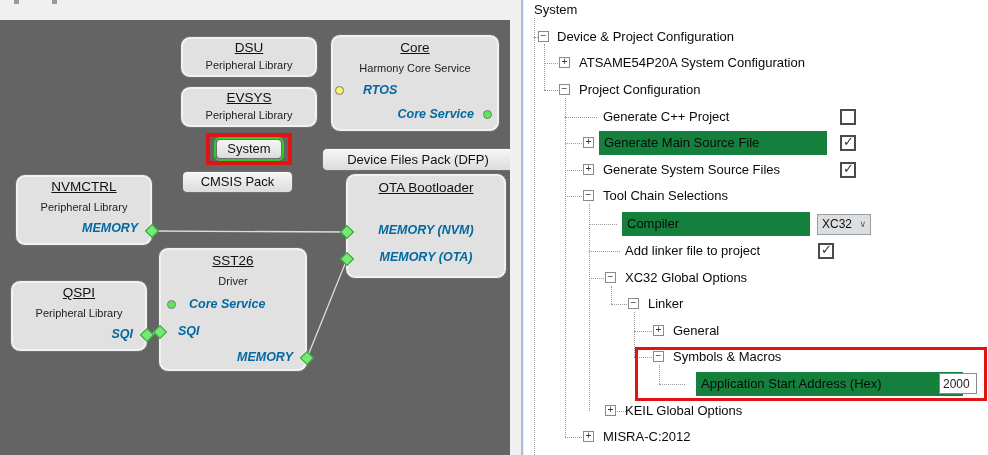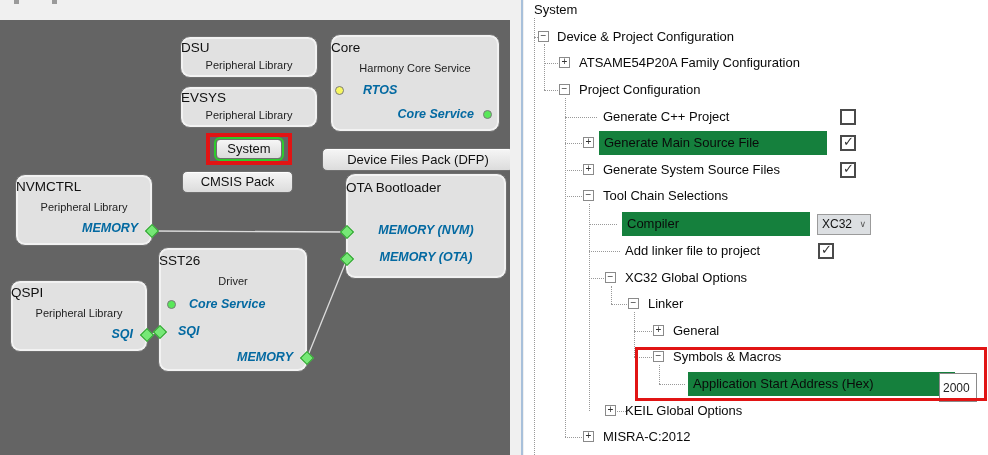--- a/index.html
+++ b/index.html
@@ -5,21 +5,21 @@
   html,body{margin:0;padding:0;background:#fff;}
   .app{position:relative;width:988px;height:455px;overflow:hidden;
        font-family:"Liberation Sans","DejaVu Sans",sans-serif;color:#111;}
   
   .topstrip{position:absolute;left:0;top:0;width:524px;height:20px;background:#f0f0f0;}
   .topstrip .mark{position:absolute;top:0;width:5px;height:4px;background:#9a9a9a;}
   .canvas{position:absolute;left:0;top:20px;width:510px;height:435px;background:#646464;overflow:hidden;}
   .wires{position:absolute;left:0;top:0;}
   .blk{position:absolute;background:#e1e1e1;border:1px solid #6f6f6f;border-radius:10px;
        box-shadow:inset 0 0 0 2px #f2f2f2;box-sizing:border-box;}
-  .bt{position:absolute;left:0;right:0;font-size:13.5px;color:#111;}
+  .bt{position:absolute;left:0;right:0;text-align:center;font-size:13.5px;color:#111;text-decoration:underline;}
   .bs{position:absolute;left:0;right:0;text-align:center;font-size:11px;color:#222;}
   .port{position:absolute;font-size:12.5px;font-weight:bold;font-style:italic;color:#0369a1;white-space:nowrap;}
   .port.r{text-align:right;}
   .port.c{left:0;right:0;text-align:center;}
   .diamond{position:absolute;width:10px;height:10px;background:#76e876;border:1px solid #2f9e2f;
            transform:rotate(45deg);box-sizing:border-box;}
   .dot{position:absolute;width:9px;height:9px;border-radius:50%;border:1px solid #7a7a7a;box-sizing:border-box;}
   .dot.yellow{background:#f8f860;}
   .dot.green{background:#58e858;}
   .gbtn{position:absolute;background:linear-gradient(#f6f6f6,#dcdcdc);border:1px solid #707070;
@@ -38,21 +38,21 @@
   .lbl{position:absolute;height:24px;line-height:24px;white-space:nowrap;color:#0a0a0a;box-sizing:border-box;}
   .lbl.hl{background:#15803d;padding-left:5px;}
   .tg{position:absolute;width:11px;height:11px;background:#fff;border:1px solid #8a8a8a;
       box-sizing:border-box;text-align:center;line-height:8px;font-size:10px;color:#333;}
   .tg.minus::before{content:"−";} .tg.plus::before{content:"+";}
   .cb{position:absolute;width:16px;height:16px;background:#fff;border:2px solid #4a4a4a;box-sizing:border-box;}
   .cb.on::before{content:"✓";position:absolute;left:1px;top:-3px;font-size:13px;font-weight:bold;color:#333;}
   .combo{position:absolute;height:21px;background:#dcdfe2;border:1px solid #9b9b9b;box-sizing:border-box;
          font-size:12px;line-height:19px;padding:0 4px;display:flex;justify-content:space-between;align-items:center;}
   .combo .chev{font-size:9px;color:#555;margin-left:4px;}
-  .txtinput{position:absolute;width:38px;height:29px;background:#fff;border:1px solid #8a8a8a;
+  .txtinput{position:absolute;width:38px;height:21px;background:#fff;border:1px solid #8a8a8a;
             box-sizing:border-box;font-size:12px;padding:1px 3px;color:#222;
             font-family:"Liberation Sans","DejaVu Sans",sans-serif;}
   .gv{position:absolute;width:0;border-left:1px dotted #999;}
   .gh{position:absolute;height:0;border-top:1px dotted #999;}
   .redbox{position:absolute;border:3px solid #e11414;box-sizing:border-box;}
 </style>
 </head>
 <body>
 
 <div class="app">
@@ -158,21 +158,21 @@
     <div class="gh" style="left:135px;top:384px;width:26px"></div>
     <div class="gh" style="left:87px;top:411px;width:15px"></div>
     <div class="gh" style="left:41px;top:437px;width:17px"></div>
 
     <div class="lbl" style="left:10px;top:-2px">System</div>
 
     <div class="tg minus" style="left:14px;top:31px"></div>
     <div class="lbl" style="left:33px;top:25px">Device &amp; Project Configuration</div>
 
     <div class="tg plus" style="left:35px;top:57px"></div>
-    <div class="lbl" style="left:55px;top:51px">ATSAME54P20A Family Configuration</div>
+    <div class="lbl" style="left:55px;top:51px">ATSAME54P20A System Configuration</div>
 
     <div class="tg minus" style="left:35px;top:84px"></div>
     <div class="lbl" style="left:55px;top:78px">Project Configuration</div>
 
     <div class="lbl" style="left:79px;top:105px">Generate C++ Project</div>
     <div class="cb" style="left:316px;top:109px"></div>
 
     <div class="tg plus" style="left:59px;top:137px"></div>
     <div class="lbl hl" style="left:75px;top:131px;width:228px">Generate Main Source File</div>
     <div class="cb on" style="left:316px;top:135px"></div>
@@ -198,21 +198,21 @@
 
     <div class="tg minus" style="left:104px;top:298px"></div>
     <div class="lbl" style="left:124px;top:292px">Linker</div>
 
     <div class="tg plus" style="left:129px;top:325px"></div>
     <div class="lbl" style="left:149px;top:319px">General</div>
 
     <div class="tg minus" style="left:129px;top:351px"></div>
     <div class="lbl" style="left:149px;top:345px">Symbols &amp; Macros</div>
 
-    <div class="lbl hl" style="left:164px;top:372px;width:267px">Application Start Address (Hex)</div>
+    <div class="lbl hl" style="left:172px;top:372px;width:267px">Application Start Address (Hex)</div>
     <input class="txtinput" style="left: 415px; top: 373px;" value="2000">
 
     <div class="tg plus" style="left:81px;top:405px"></div>
     <div class="lbl" style="left:101px;top:399px">KEIL Global Options</div>
 
     <div class="tg plus" style="left:59px;top:431px"></div>
     <div class="lbl" style="left:79px;top:425px">MISRA-C:2012</div>
 
     <div class="redbox" style="left:111px;top:347px;width:352px;height:54px"></div>
   </div>

